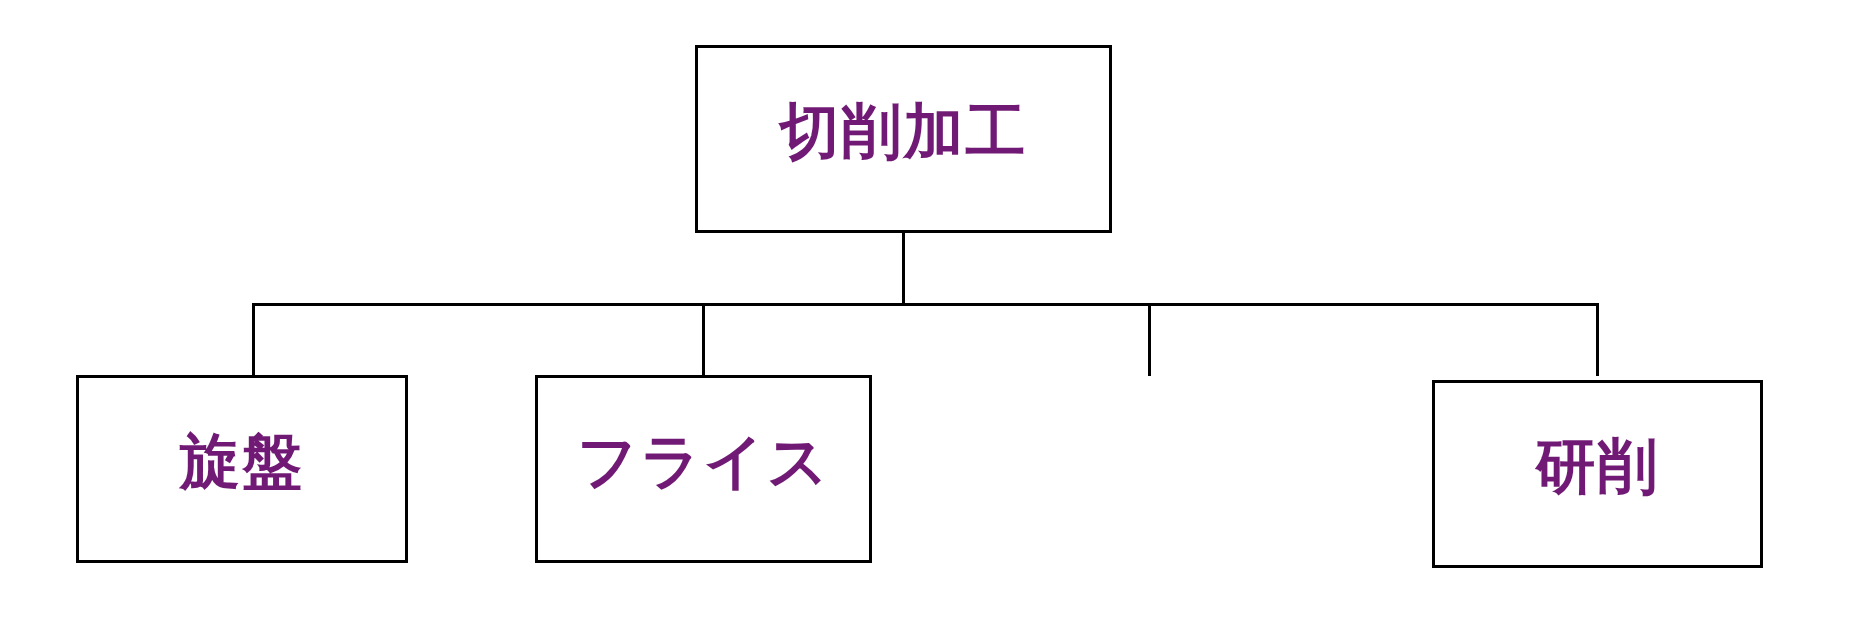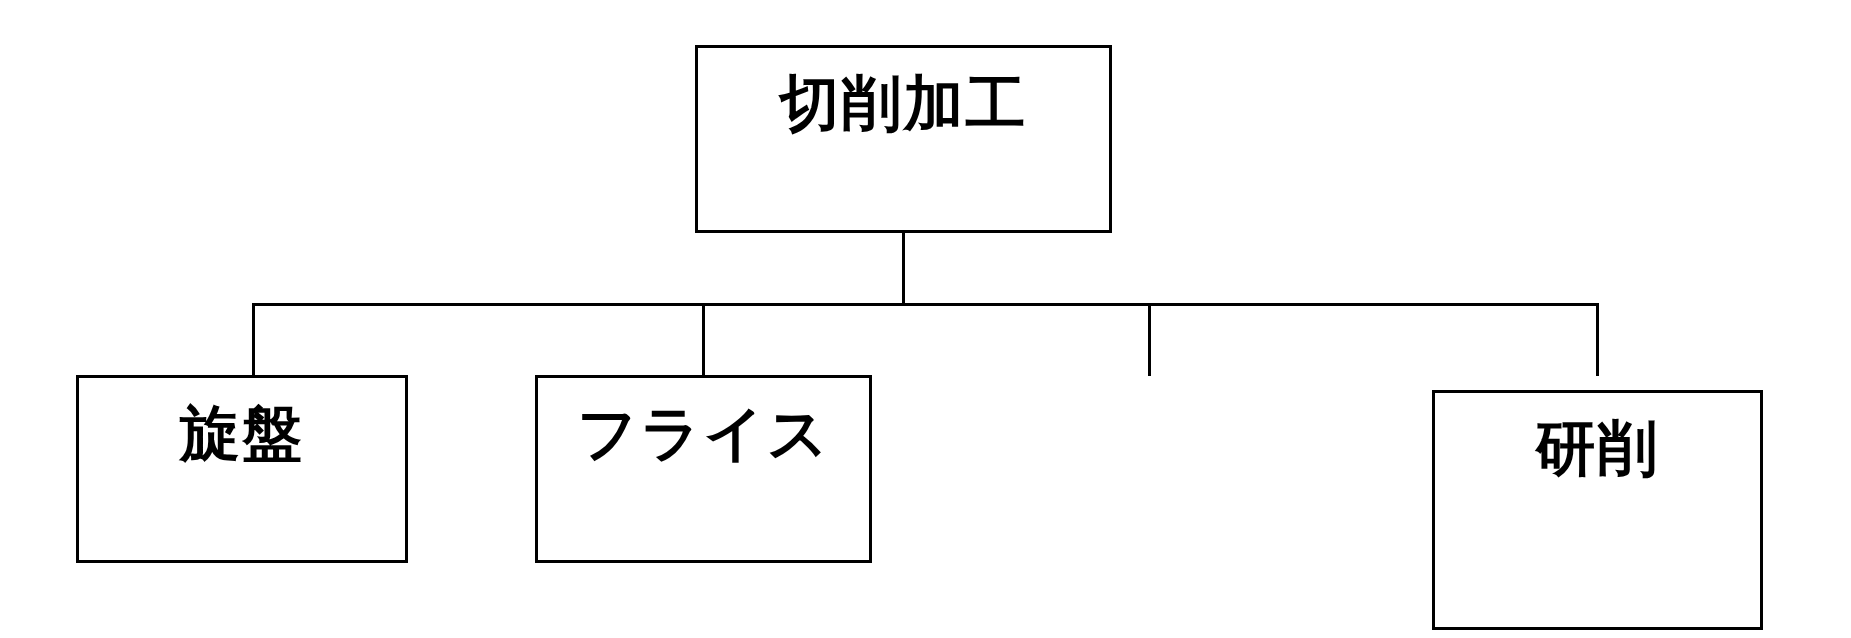--- a/index.html
+++ b/index.html
@@ -16,32 +16,32 @@
     font-family: "Liberation Sans", "DejaVu Sans", sans-serif;
   }
   .node {
     position: absolute;
     box-sizing: border-box;
     border: 3px solid #000000;
     background: #ffffff;
     display: flex;
     justify-content: center;
     align-items: flex-start;
-    padding-top: 16px;
+    padding-top: 44px;
     font-size: 60px;
     font-weight: 700;
     letter-spacing: 2px;
-    color: #000000;
+    color: #701a75;
     white-space: nowrap;
   }
   .node-root { left: 695px; top: 45px;  width: 417px; height: 188px; }
   .node-c0   { left: 76px;   top: 375px; width: 332px; height: 188px; }
   .node-c1   { left: 535px;  top: 375px; width: 337px; height: 188px; }
   .node-c2   { left: 982px;  top: 375px; width: 335px; height: 188px; }
-  .node-c3   { left: 1432px; top: 390px; width: 331px; height: 240px; }
+  .node-c3   { left: 1432px; top: 380px; width: 331px; height: 188px; }
 
   .line {
     position: absolute;
     background: #000000;
   }
   .stem-root { left: 902px;  top: 233px; width: 3px;    height: 72px; }
   .h-bus     { left: 252px;  top: 303px; width: 1347px; height: 3px;  }
   .stem-c0   { left: 252px;  top: 303px; width: 3px;    height: 73px; }
   .stem-c1   { left: 702px;  top: 303px; width: 3px;    height: 73px; }
   .stem-c2   { left: 1148px; top: 303px; width: 3px;    height: 73px; }

